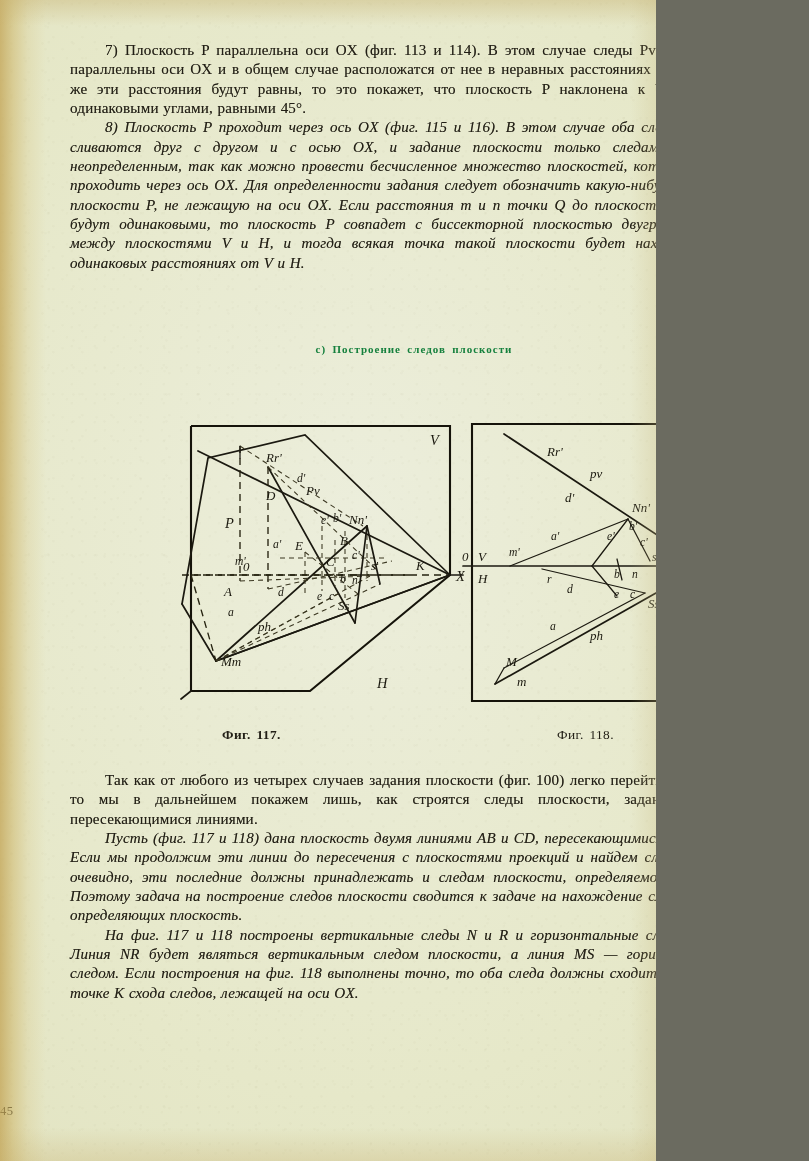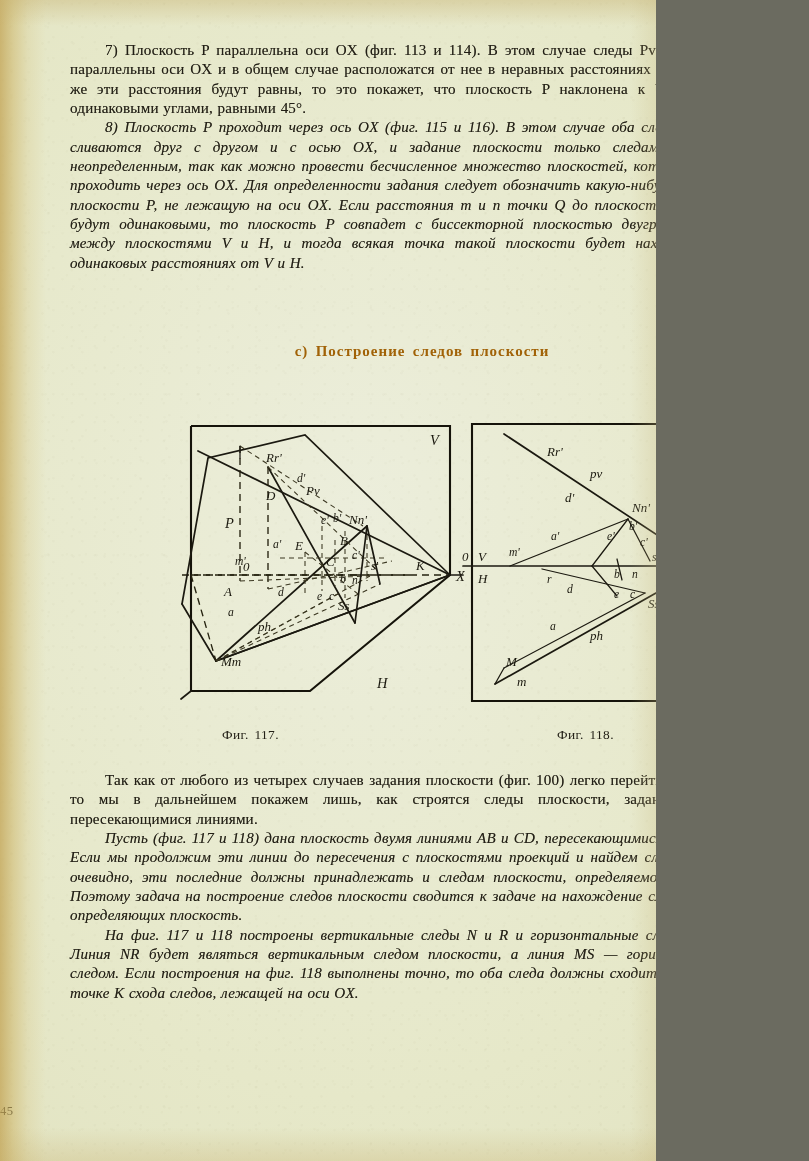--- a/index.html
+++ b/index.html
@@ -80,29 +80,29 @@
   }
   .text-col p { margin: 0; }
   .text-col p.ind { text-indent: 35px; }
   .text-col p + p { margin-top: 0; font-style: italic; }
   .blk-1 { top: 41px; }
   .blk-2 { top: 361px; }
   .blk-3 { top: 771px; }
 
   .heading {
     position: absolute;
-    left: 88px;
+    left: 80px;
     width: 668px;
     top: 343px;
     text-align: center;
-    font-size: 15px;
+    font-size: 11px;
     font-weight: bold;
     letter-spacing: 1.0px;
     word-spacing: 2.6px;
-    color: #a16207;
+    color: #15803d;
   }
 
   
   .figs {
     position: absolute;
     left: 0; top: 418px; width: 809px; height: 330px;
   }
   .fig {
     position: absolute;
     top: 0;
@@ -112,21 +112,21 @@
   .fig-118 { left: 462px; }
 
   .cap {
     position: absolute;
     top: 727px;
     font-size: 13.4px;
     letter-spacing: .4px;
     word-spacing: 2px;
     color: #221f16;
   }
-  .cap-117 { left: 222px; }
+  .cap-117 { left: 222px; font-weight: bold; }
   .cap-118 { left: 557px; font-family: Liberation Serif, serif; }
 
   .pageno {
     position: absolute;
     left: 0; right: 0;
     top: 1104px;
     text-align: left;
     font-size: 12.6px;
     color: #2a2619;
     letter-spacing: .5px;

